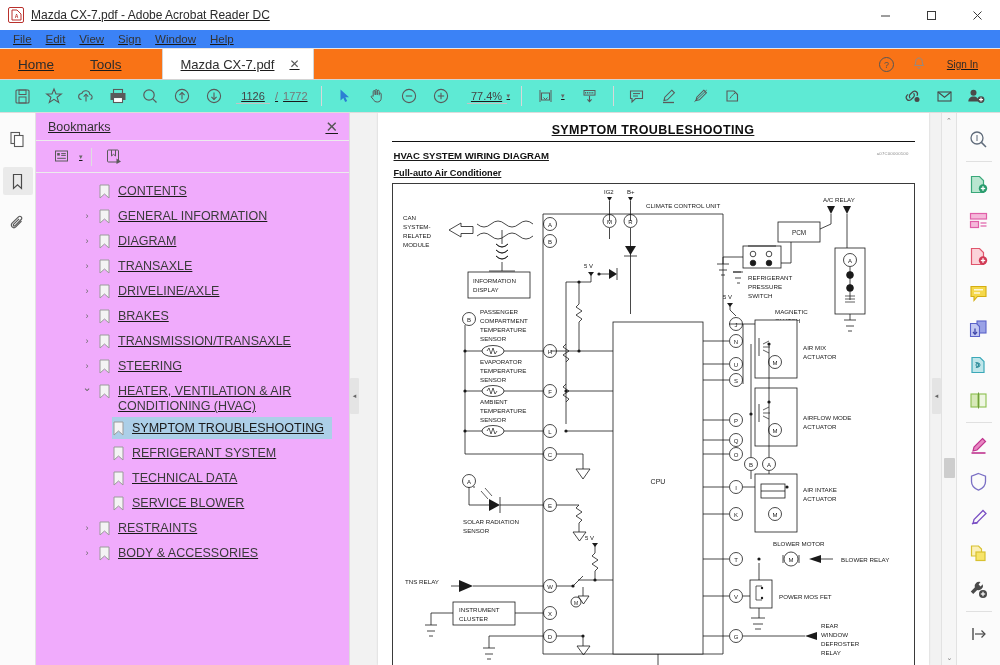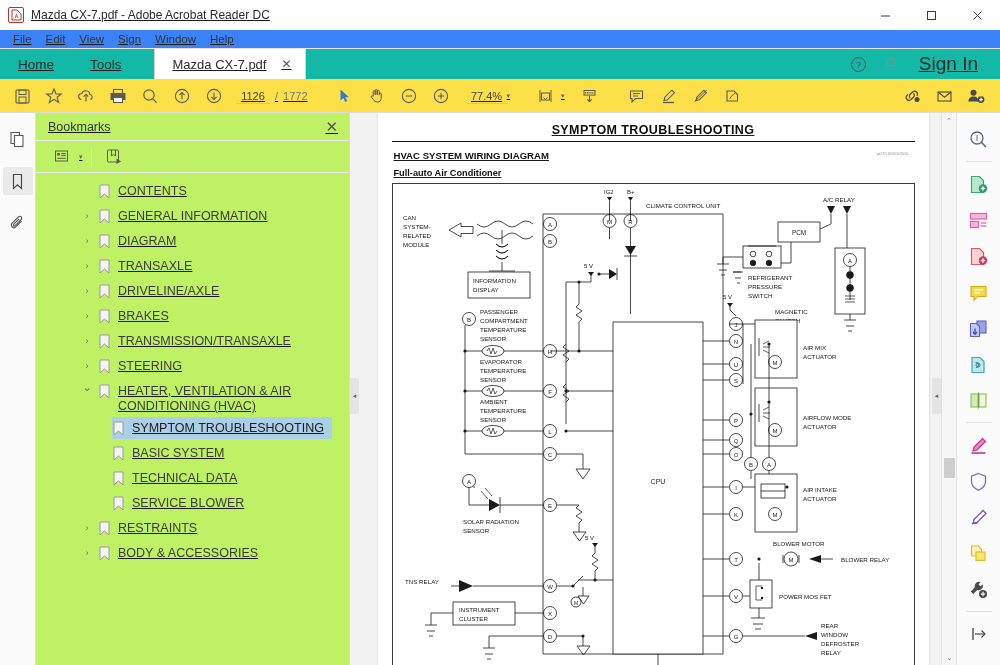--- a/index.html
+++ b/index.html
@@ -34,41 +34,41 @@
   .menubar {
     height:19px; flex:0 0 19px; display:flex; align-items:center;
     background:#3b82f6; padding-left:6px; border-bottom:1px solid #e6e6e6;
   }
   .menuitem {
     font-size:11.5px; color:#333; padding:1px 7px 2px 7px; line-height:16px;
   }
 
   
   .tabstrip {
-    height:31px; flex:0 0 31px; background:#14b8a6;
+    height:31px; flex:0 0 31px; background:#f97316;
     display:flex; align-items:stretch; border-bottom:1px solid #d4d4d4;
     position:relative;
   }
   .tsbtn {
     display:flex; align-items:center; padding:0 18px; font-size:13.5px; color:#2c2c2c;
   }
   .doctab {
     display:flex; align-items:center; gap:12px;
     background:#ffffff; padding:0 10px 0 18px; font-size:13px; color:#2c2c2c;
     border-left:1px solid #d4d4d4; border-right:1px solid #d4d4d4;
-    min-width:148px; position:relative; margin-left:14px;
+    min-width:148px; position:relative; margin-left:22px;
   }
   .doctab .tabclose { font-size:12px; color:#555; margin-left:auto; padding:0 3px; }
   .ts-right { margin-left:auto; display:flex; align-items:center; gap:0; padding-right:10px; }
   .ts-icon { width:32px; height:31px; display:flex; align-items:center; justify-content:center; }
-  .signin { font-size:19px; color:#2b2b2b; padding:0 12px; display:flex; align-items:center; }
+  .signin { font-size:10px; color:#2b2b2b; padding:0 12px; display:flex; align-items:center; }
 
   
   .toolbar {
-    height:33px; flex:0 0 33px; background:#fde047; display:flex; align-items:center;
+    height:33px; flex:0 0 33px; background:#5eead4; display:flex; align-items:center;
     border-bottom:1px solid #dcdcdc; padding-left:6px;
   }
   .tool { width:32px; height:27px; display:flex; align-items:center; justify-content:center; border-radius:2px; }
   .tsep { width:1px; height:20px; background:#d8d8d8; margin:0 7px; }
   .pagebox {
     display:flex; align-items:center; gap:5px; font-size:11px; color:#555; margin:0 6px;
   }
   .pagenum {
     width:34px; text-align:center; font-size:11px; color:#444;
     border:none; border-bottom:1px solid #c4c4c4; background:transparent; padding:1px 0;
@@ -92,21 +92,21 @@
     display:flex; flex-direction:column; align-items:center; padding-top:12px; gap:14px;
   }
   .railbtn {
     width:30px; height:28px; display:flex; align-items:center; justify-content:center;
     border-radius:2px;
   }
   .railbtn.active { background:#eaeaea; }
 
   
   .bmpanel {
-    width:314px; flex:0 0 314px; background:#bef264; border-right:1px solid #dcdcdc;
+    width:314px; flex:0 0 314px; background:#f0abfc; border-right:1px solid #dcdcdc;
     display:flex; flex-direction:column; min-height:0;
   }
   .bmhead {
     height:28px; flex:0 0 28px; display:flex; align-items:center;
     padding:0 8px 0 12px; border-bottom:1px solid #ececec;
   }
   .bmhead .t { font-size:12.5px; color:#333; }
   .bmhead .x { margin-left:auto; font-size:15px; color:#555; padding:0 3px; line-height:1; }
   .bmtools {
     height:32px; flex:0 0 32px; display:flex; align-items:center; gap:3px;
@@ -512,21 +512,21 @@
           <div class="bmrow lvl2 sel">
             <span class="bmicon"><svg width="13" height="15" viewBox="0 0 13 15">
                 <path d="M2 1h9v13l-4.5-4L2 14z" fill="#f4f4f4" stroke="#9a9a9a" stroke-width="1"></path>
               </svg></span>
             <span class="bmlabel">SYMPTOM TROUBLESHOOTING</span>
           </div>
           <div class="bmrow lvl2">
             <span class="bmicon"><svg width="13" height="15" viewBox="0 0 13 15">
                 <path d="M2 1h9v13l-4.5-4L2 14z" fill="#f4f4f4" stroke="#9a9a9a" stroke-width="1"></path>
               </svg></span>
-            <span class="bmlabel">BASIC SYSTEM</span>
+            <span class="bmlabel">REFRIGERANT SYSTEM</span>
           </div>
           <div class="bmrow lvl2">
             <span class="bmicon"><svg width="13" height="15" viewBox="0 0 13 15">
                 <path d="M2 1h9v13l-4.5-4L2 14z" fill="#f4f4f4" stroke="#9a9a9a" stroke-width="1"></path>
               </svg></span>
             <span class="bmlabel">TECHNICAL DATA</span>
           </div>
           <div class="bmrow lvl2">
             <span class="bmicon"><svg width="13" height="15" viewBox="0 0 13 15">
                 <path d="M2 1h9v13l-4.5-4L2 14z" fill="#f4f4f4" stroke="#9a9a9a" stroke-width="1"></path>

